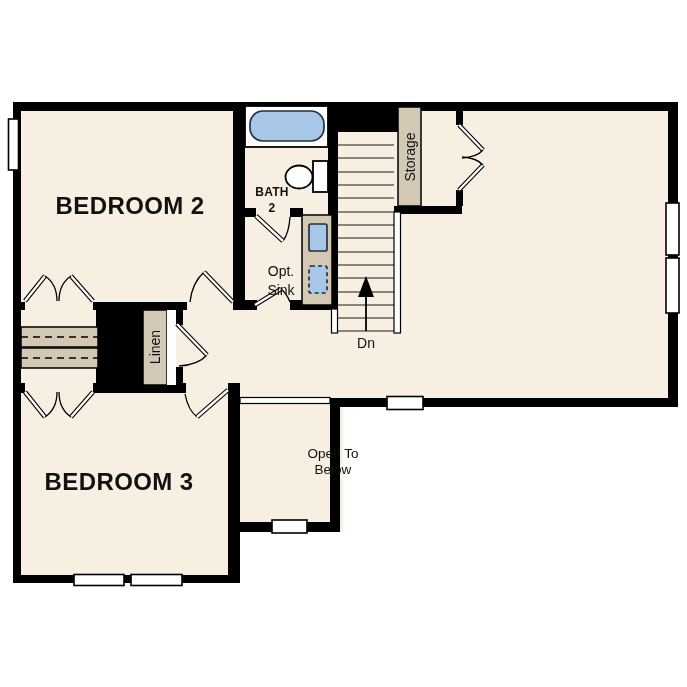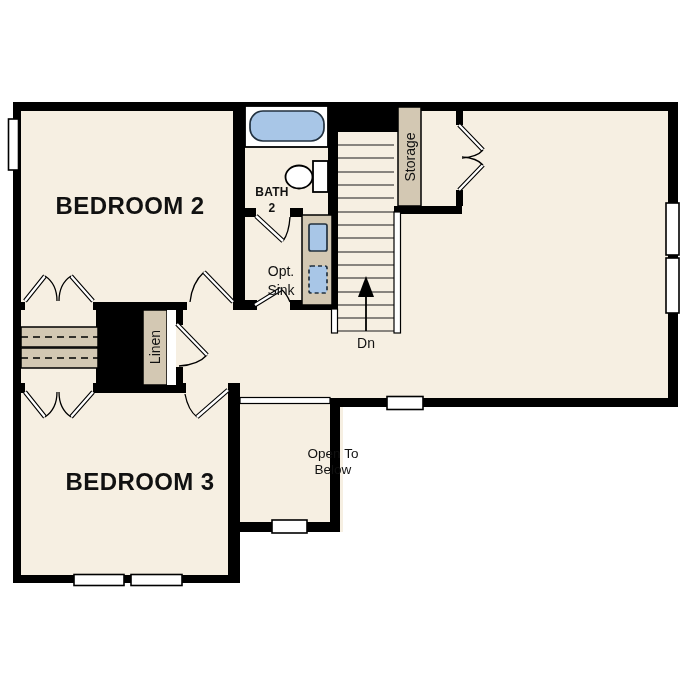--- a/index.html
+++ b/index.html
@@ -180,21 +180,21 @@
   </div>
 
   <div class="label room loft" style="left:533px;top:253px;">
   </div>
 
   <div class="label small" style="left:281px;top:281px;">
     <div>Opt.</div>
     <div>Sink</div>
   </div>
 
-  <div class="label room" style="left:140px;top:482px;">BEDROOM 3</div>
+  <div class="label room" style="left:119px;top:482px;">BEDROOM 3</div>
 
   <div class="label open-below" style="left:289px;top:462px;margin-left:44px;">
     <div>Open To</div>
     <div>Below</div>
   </div>
 
   <div class="label small" style="left:366px;top:343px;">Dn</div>
 
   <div class="vlabel" style="left:410px;top:157px;">Storage</div>
 

